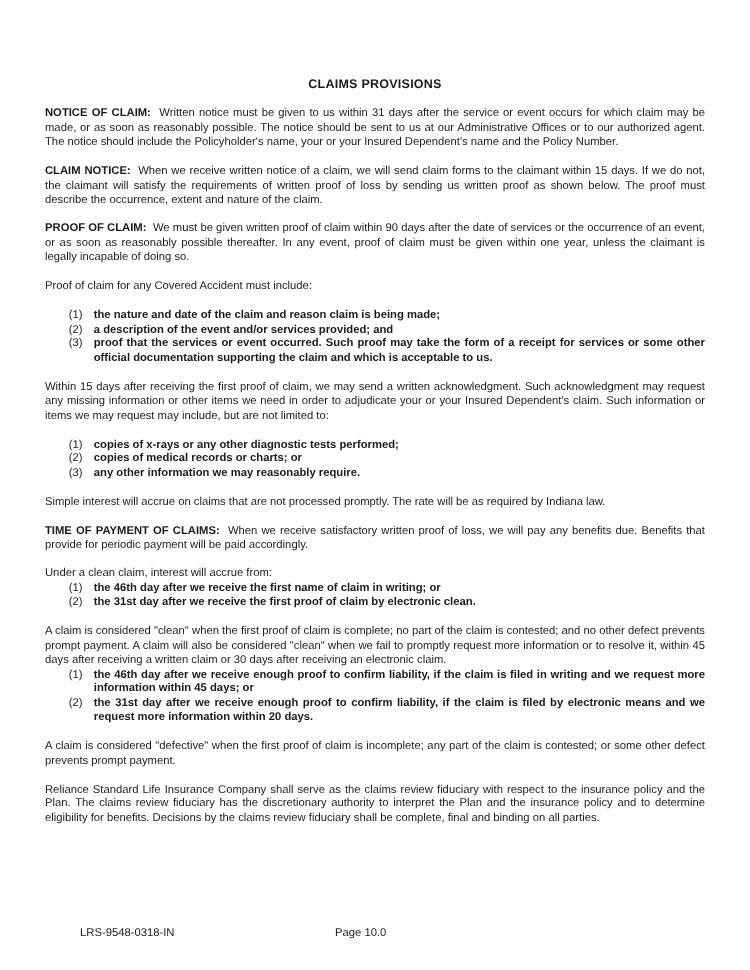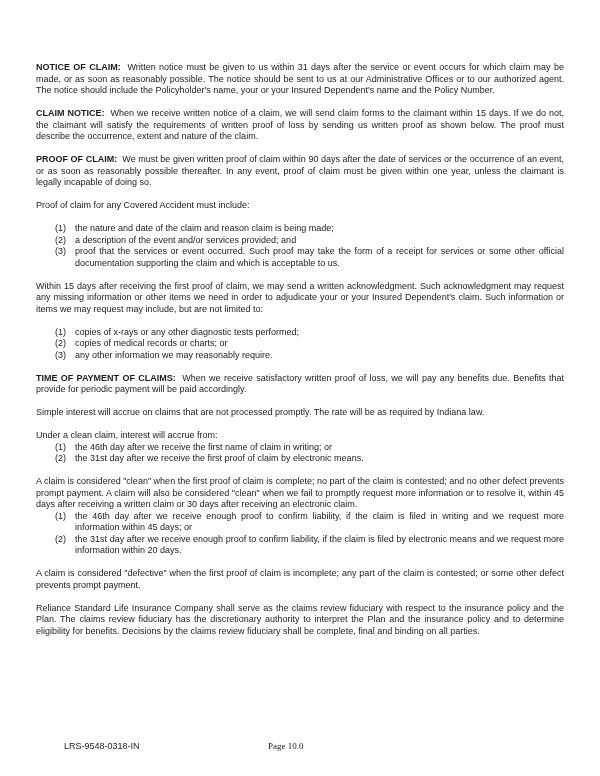--- a/index.html
+++ b/index.html
@@ -34,36 +34,37 @@
   .para strong { font-weight: bold; margin-top: 12px; }
   .list { margin-bottom: 11.5px; }
   .list.attached { margin-top: -11.5px; }
   .list-item {
     display: flex;
     font-size: 9px;
     line-height: 11.5px;
     padding-left: 19px;
   }
   .marker { width: 20px; flex: none; }
-  .item-text { flex: 1; text-align: justify; }
+  .item-text { flex: 1; text-align: justify; font-weight: bold; }
   .footer {
     position: absolute;
     left: 36px;
     right: 36px;
     top: 741px;
     font-size: 9px;
     line-height: 11.5px;
   }
   .footer .form-num { position: absolute; left: 0; top: 0; margin-left: 28px; }
-  .footer .page-num { position: absolute; left: 232px; top: 0; font-family: Liberation Serif, serif; }
+  .footer .page-num { position: absolute; left: 232px; top: 0; }
 </style>
 </head>
 <body>
 
 <div class="page">
+  <div class="title">CLAIMS PROVISIONS</div>
   <div>
       <p class="para"><strong>NOTICE OF CLAIM:</strong>&nbsp; Written notice must be given to us within 31 days after the service or event occurs for which claim may be made, or as soon as reasonably possible.  The notice should be sent to us at our Administrative Offices or to our authorized agent.  The notice should include the Policyholder's name, your or your Insured Dependent's name and the Policy Number.</p>
       <p class="para"><strong>CLAIM NOTICE:</strong>&nbsp; When we receive written notice of a claim, we will send claim forms to the claimant within 15 days.  If we do not, the claimant will satisfy the requirements of written proof of loss by sending us written proof as shown below.  The proof must describe the occurrence, extent and nature of the claim.</p>
       <p class="para"><strong>PROOF OF CLAIM:</strong>&nbsp; We must be given written proof of claim within 90 days after the date of services or the occurrence of an event, or as soon as reasonably possible thereafter. In any event, proof of claim must be given within one year, unless the claimant is legally incapable of doing so.</p>
       <p class="para">Proof of claim for any Covered Accident must include:</p>
       <div class="list">
         <div class="list-item">
           <span class="marker">(1)</span>
           <span class="item-text">the nature and date of the claim and reason claim is being made;</span>
         </div>
@@ -84,31 +85,31 @@
         </div>
         <div class="list-item">
           <span class="marker">(2)</span>
           <span class="item-text">copies of medical records or charts; or</span>
         </div>
         <div class="list-item">
           <span class="marker">(3)</span>
           <span class="item-text">any other information we may reasonably require.</span>
         </div>
       </div>
+      <p class="para">Simple interest will accrue on claims that are not processed promptly.  The rate will be as required by Indiana law.</p>
       <p class="para"><strong>TIME OF PAYMENT OF CLAIMS:</strong>&nbsp; When we receive satisfactory written proof of loss, we will pay any benefits due.  Benefits that provide for periodic payment will be paid accordingly.</p>
-      <p class="para">Simple interest will accrue on claims that are not processed promptly.  The rate will be as required by Indiana law.</p>
       <p class="para">Under a clean claim, interest will accrue from:</p>
       <div class="list attached">
         <div class="list-item">
           <span class="marker">(1)</span>
           <span class="item-text">the 46th day after we receive the first name of claim in writing; or</span>
         </div>
         <div class="list-item">
           <span class="marker">(2)</span>
-          <span class="item-text">the 31st day after we receive the first proof of claim by electronic means.</span>
+          <span class="item-text">the 31st day after we receive the first proof of claim by electronic clean.</span>
         </div>
       </div>
       <p class="para">A claim is considered "clean" when the first proof of claim is complete; no part of the claim is contested; and no other defect prevents prompt payment.  A claim will also be considered "clean" when we fail to promptly request more information or to resolve it, within 45 days after receiving a written claim or 30 days after receiving an electronic claim.</p>
       <div class="list attached">
         <div class="list-item">
           <span class="marker">(1)</span>
           <span class="item-text">the 46th day after we receive enough proof to confirm liability, if the claim is filed in writing and we request more information within 45 days; or</span>
         </div>
         <div class="list-item">
           <span class="marker">(2)</span>

